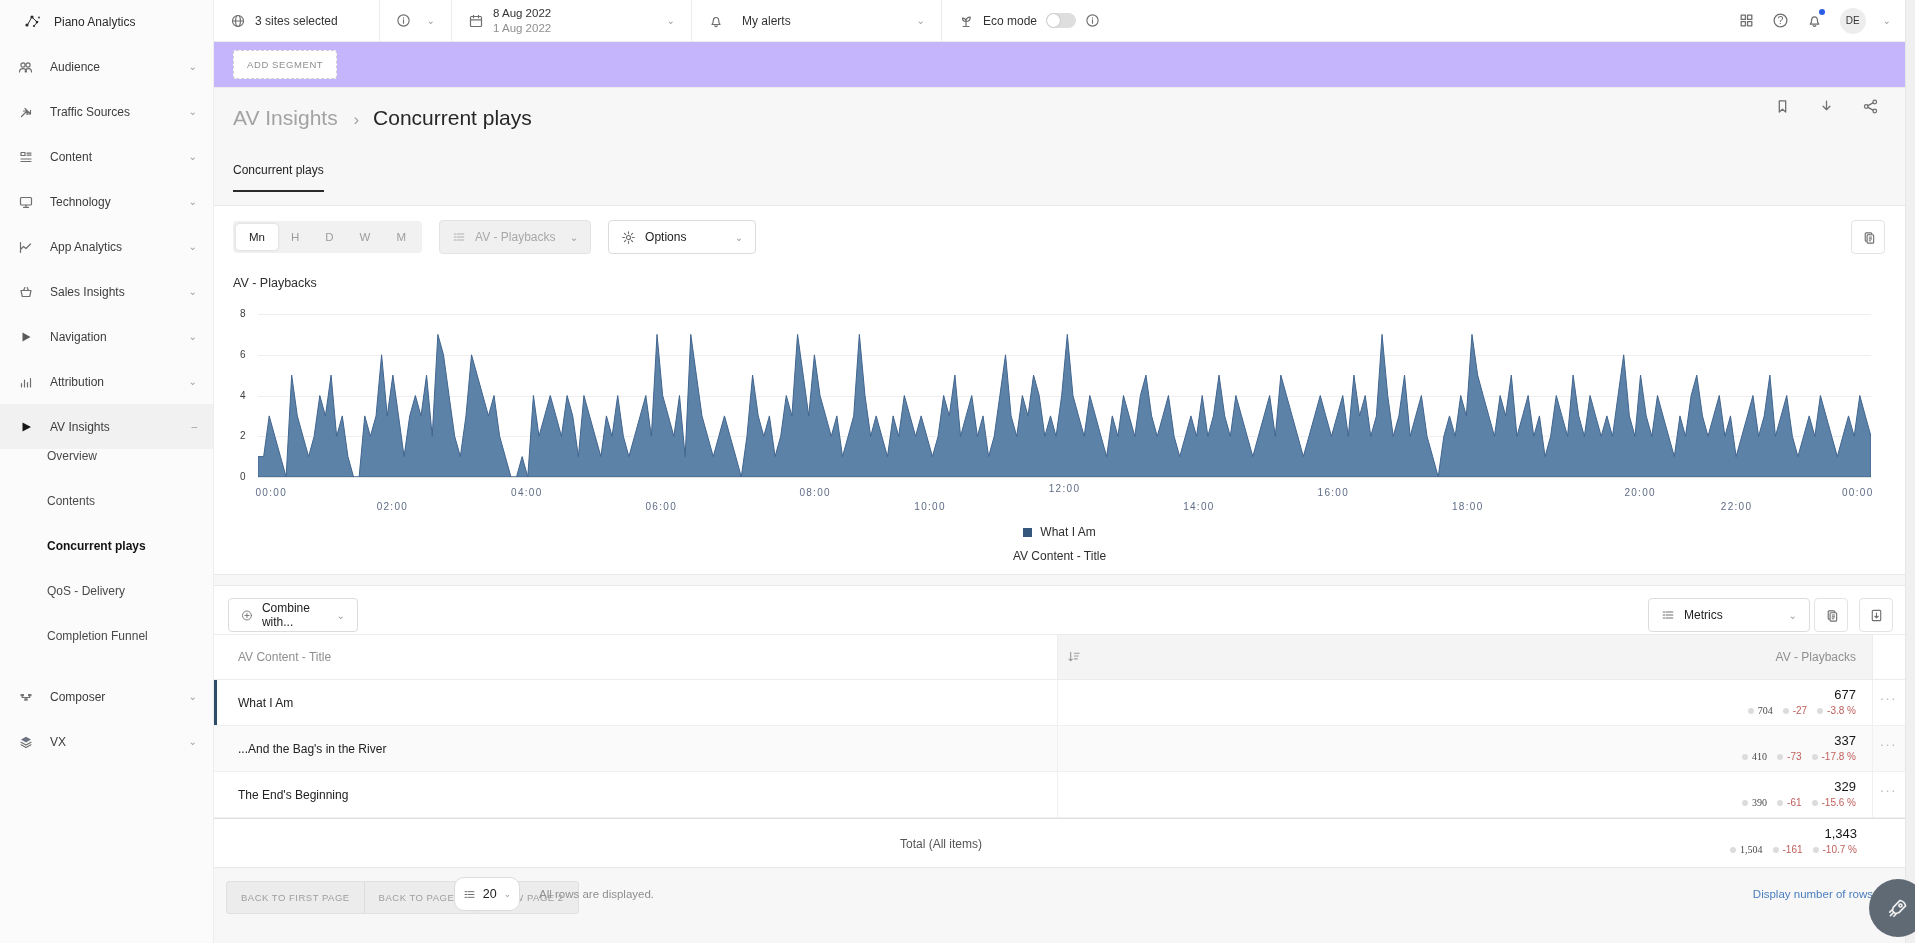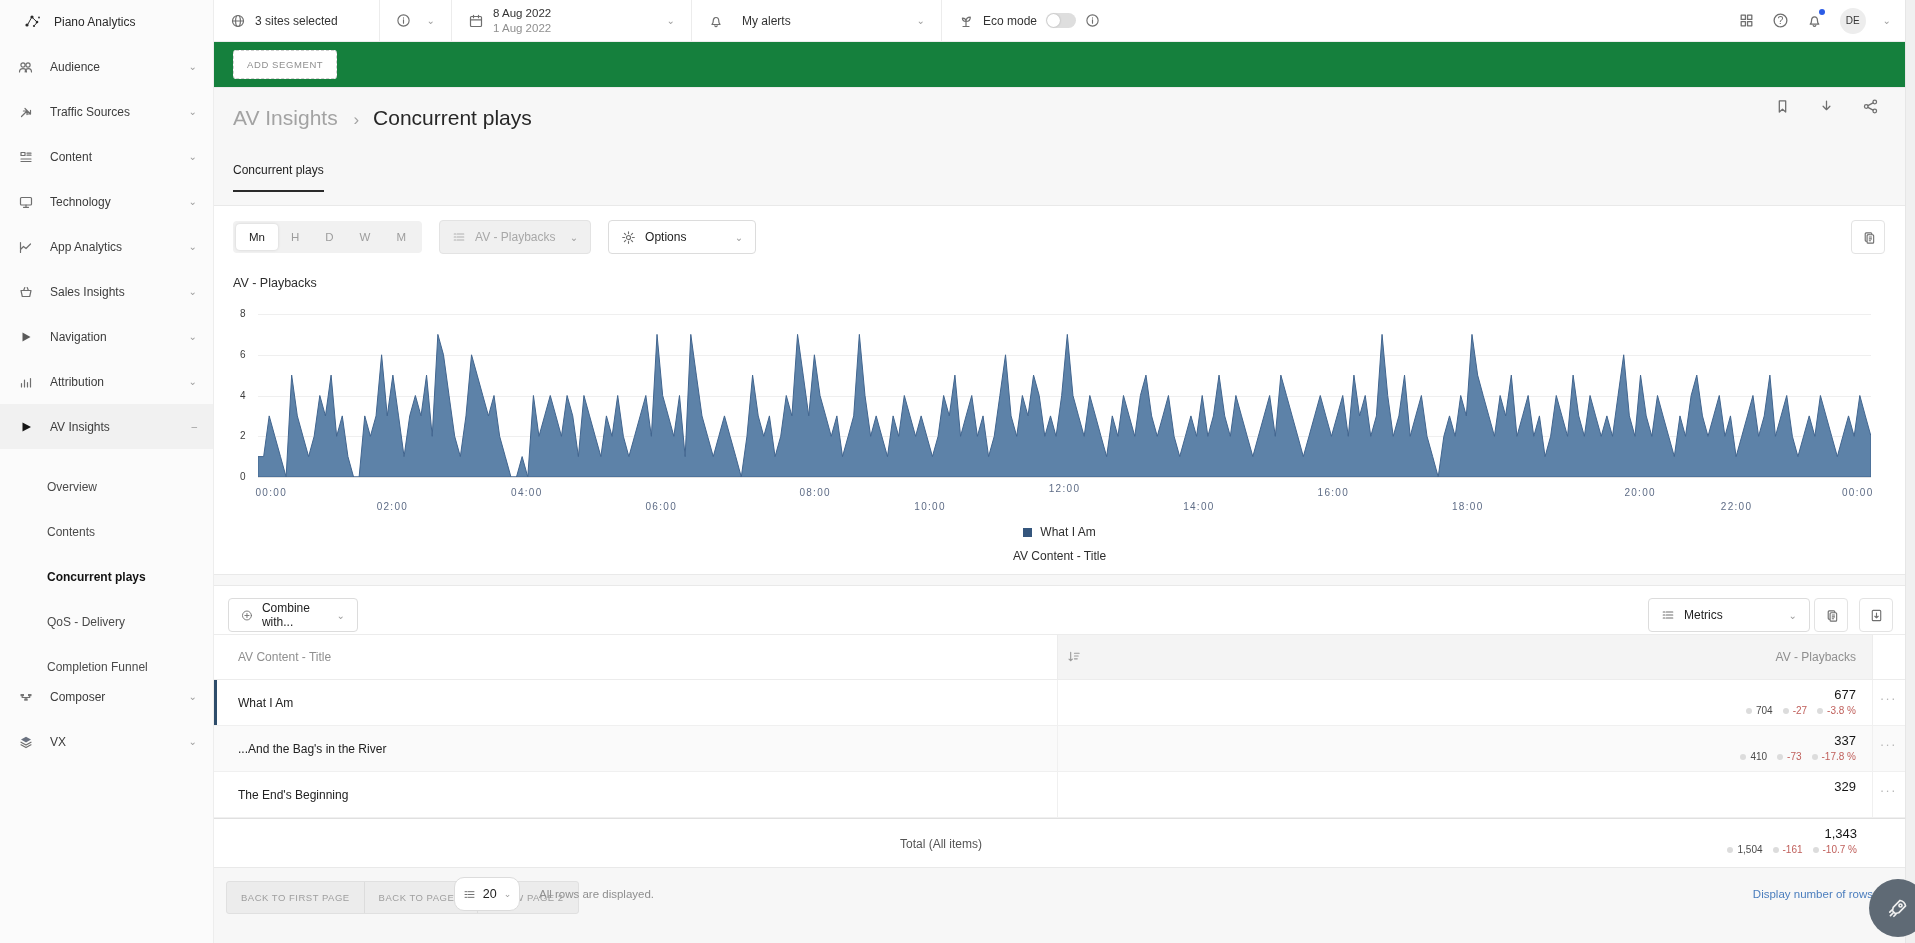--- a/index.html
+++ b/index.html
@@ -12,42 +12,42 @@
   .sidebar { position:absolute; left:0; top:0; width:214px; height:943px;
              background:#fbfbfb; border-right:1px solid #ededed; z-index:5; }
   .logo-row { height:44px; display:flex; align-items:center; gap:12px; padding-left:24px; }
   .logo-text { font-size:12px; color:#2a2a2a; }
   .side-item { height:45px; display:flex; align-items:center; gap:16px;
                padding:0 16px 0 17px; font-size:12px; color:#3c3c3c; cursor:pointer; }
   .side-item .ig { width:17px; display:flex; justify-content:center; }
   .side-item .lbl { flex:1; }
   .side-item .chev { color:#9d9d9d; font-size:10px; }
   .side-item.active { background:#f1f1f1; }
-  .side-sub { height:45px; display:flex; align-items:flex-end; padding-left:47px;
+  .side-sub { height:45px; display:flex; align-items:flex-start; padding-left:47px;
               font-size:12px; color:#4a4a4a; cursor:pointer; }
   .side-sub.current { font-weight:bold; color:#121212; }
 
   
   .topbar { position:absolute; left:214px; top:0; width:1691px; height:42px; background:#fff;
             border-bottom:1px solid #ececec; display:flex; align-items:stretch; z-index:4; }
   .tb-sec { display:flex; align-items:center; gap:9px; padding:0 16px; border-right:1px solid #ececec; font-size:12px; color:#333; }
   .tb-sec.no-border { border-right:none; }
   .tb-push { margin-left:auto; display:flex; align-items:center; gap:9px; }
   .tb-right { margin-left:auto; display:flex; align-items:center; gap:17px; padding-right:14px; }
   .dates { line-height:1.25; font-size:11.5px; }
   .dates .d2 { color:#8f8f8f; }
   .toggle { width:30px; height:15px; border-radius:8px; background:#dedede; position:relative; cursor:pointer; }
   .toggle .knob { position:absolute; left:1px; top:1px; width:13px; height:13px; border-radius:50%; background:#fff; box-shadow:0 0 2px rgba(0,0,0,.25); }
   .avatar { width:26px; height:26px; border-radius:50%; background:#ededed; display:flex; align-items:center; justify-content:center;
             font-size:10px; color:#333; cursor:pointer; }
   .bell-wrap { position:relative; }
   .bell-dot { position:absolute; right:-2px; top:-3px; width:6px; height:6px; border-radius:50%; background:#2b5ce6; }
 
   
-  .segmentbar { position:absolute; left:214px; top:42px; width:1691px; height:46px; background:#15803d;
+  .segmentbar { position:absolute; left:214px; top:42px; width:1691px; height:46px; background:#c4b5fd;
                 border-bottom:1px solid #ececec; display:flex; align-items:center; padding-left:19px; }
   .add-segment { font-size:9.5px; letter-spacing:.6px; color:#8f8f8f; background:#fff;
                  border:1px dashed #cfcfcf; border-radius:3px; padding:8px 13px; cursor:pointer; }
 
   
   .content { position:absolute; left:214px; top:88px; width:1691px; height:855px; background:#f7f7f7; }
   .breadcrumb { position:absolute; left:19px; top:18px; font-size:21px; }
   .breadcrumb .parent, .breadcrumb .sep { color:#a3a3a3; cursor:pointer; }
   .breadcrumb .current { color:#272727; margin-left:8px; }
   .breadcrumb .sep { margin-left:10px; font-size:17px; }
@@ -100,21 +100,21 @@
   .th-sort { position:absolute; left:9px; top:14px; }
   .trow { position:absolute; left:0; right:0; height:46px; border-bottom:1px solid #f0f0f0; }
   .trow.alt { background:#fafafa; }
   .trow.selected::before { content:""; position:absolute; left:0; top:0; bottom:0; width:3px; background:#2e4d6b; }
   .row-title { position:absolute; left:24px; line-height:46px; font-size:12px; color:#222; cursor:pointer; }
   .vals { position:absolute; left:843px; right:32px; top:0; bottom:0; text-align:right; padding-right:16px;
           border-left:1px solid #f0f0f0; border-right:1px solid #f0f0f0; }
   .main-val { font-size:13px; color:#161616; margin-top:7px; }
   .sub-vals { font-size:10px; margin-top:3px; white-space:nowrap; }
   .sub-dot { display:inline-block; width:6px; height:6px; border-radius:50%; background:#dcdcdc; margin:0 4px 0 10px; vertical-align:0; }
-  .prev { color:#4a4a4a; }
+  .prev { color:#4a4a4a;font-family:Liberation Serif, serif; }
   .neg { color:#c0605c; }
   .more { position:absolute; right:8px; top:8px; color:#b7b7b7; font-size:13px; letter-spacing:2px; cursor:pointer; }
   .total-row { position:absolute; top:232px; left:0; right:0; height:50px; border-top:1px solid #e0e0e0; }
   .total-label { position:absolute; left:0; width:843px; text-align:right; padding-right:75px; line-height:50px;
                  font-size:12px; color:#555; }
 
   
   .pagination { position:absolute; left:0; right:0; top:785px; height:60px; }
   .page-group { position:absolute; left:12px; top:8px; display:flex; background:#ececec;
                 border:1px solid #e0e0e0; border-radius:3px; overflow:hidden; }
@@ -512,20 +512,21 @@
         <div class="main-val">337</div>
         <div class="sub-vals"><span class="sub-dot"></span><span class="prev">410</span><span class="sub-dot"></span><span class="neg">-73</span><span class="sub-dot"></span><span class="neg">-17.8 %</span></div>
       </span>
       <span class="more">...</span>
     </div>
 
     <div class="trow" style="top:186px;">
       <span class="row-title">The End's Beginning</span>
       <span class="vals">
         <div class="main-val">329</div>
+        <div class="sub-vals"><span class="sub-dot"></span><span class="prev">390</span><span class="sub-dot"></span><span class="neg">-61</span><span class="sub-dot"></span><span class="neg">-15.6 %</span></div>
       </span>
       <span class="more">...</span>
     </div>
 
     <div class="total-row">
       <span class="total-label">Total (All items)</span>
       <span class="vals" style="border:none;">
         <div class="main-val">1,343</div>
         <div class="sub-vals"><span class="sub-dot"></span><span class="prev">1,504</span><span class="sub-dot"></span><span class="neg">-161</span><span class="sub-dot"></span><span class="neg">-10.7 %</span></div>
       </span>

